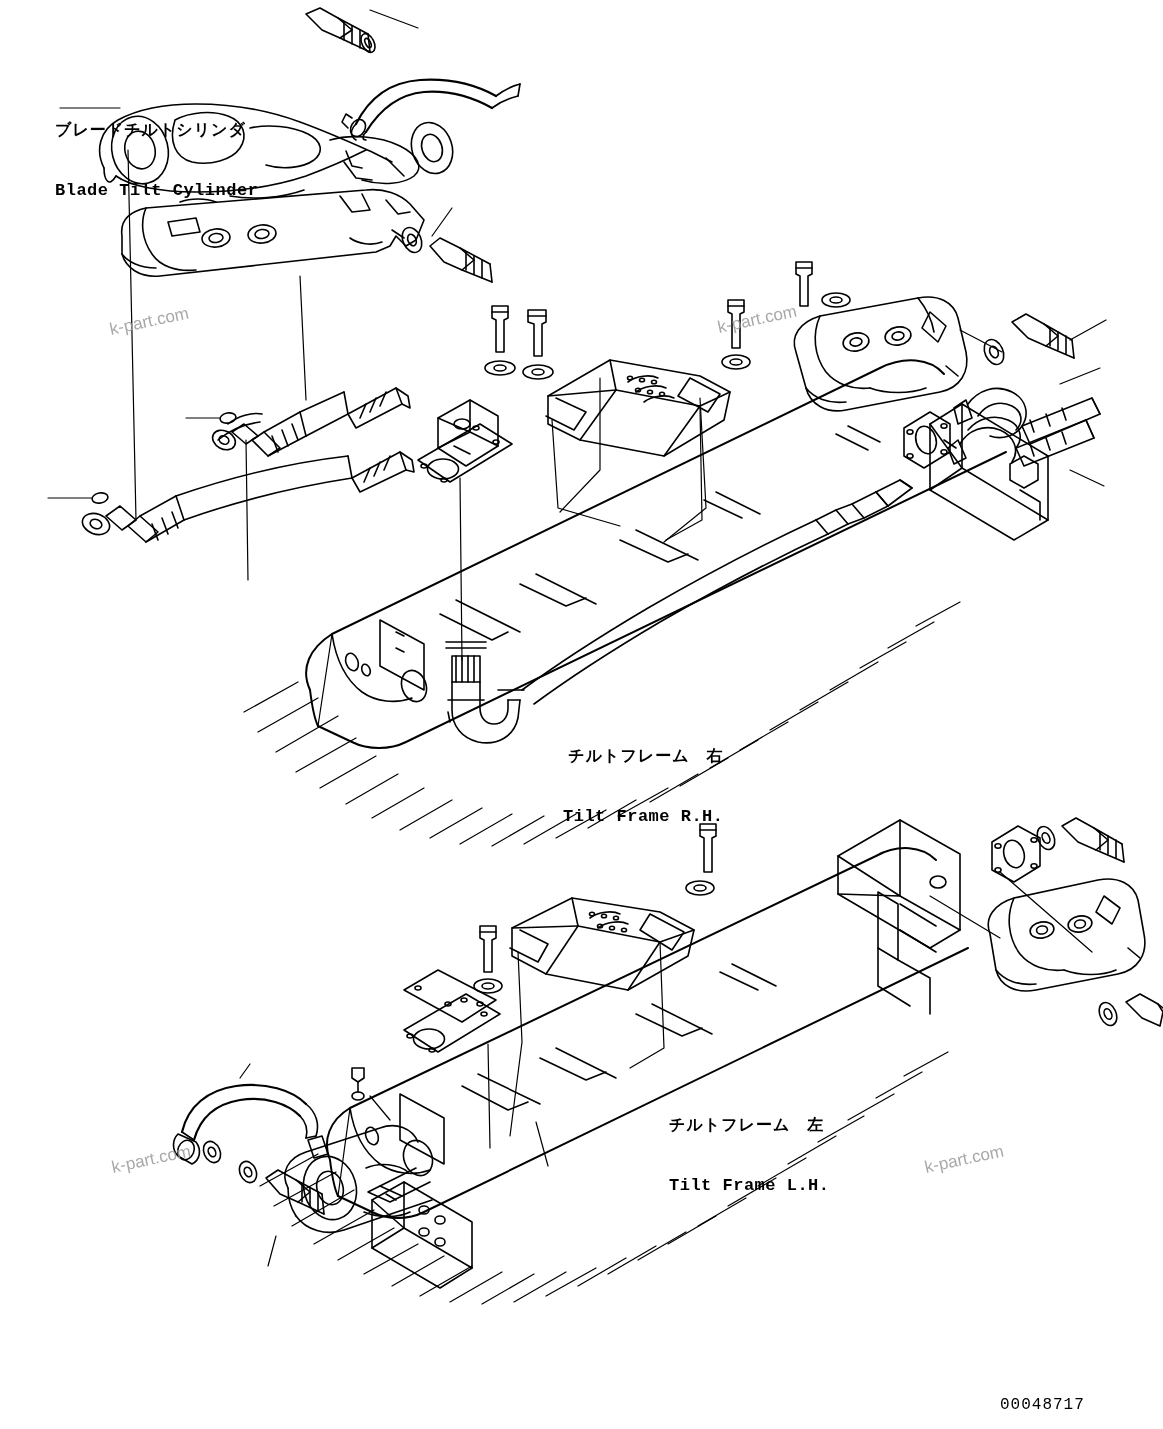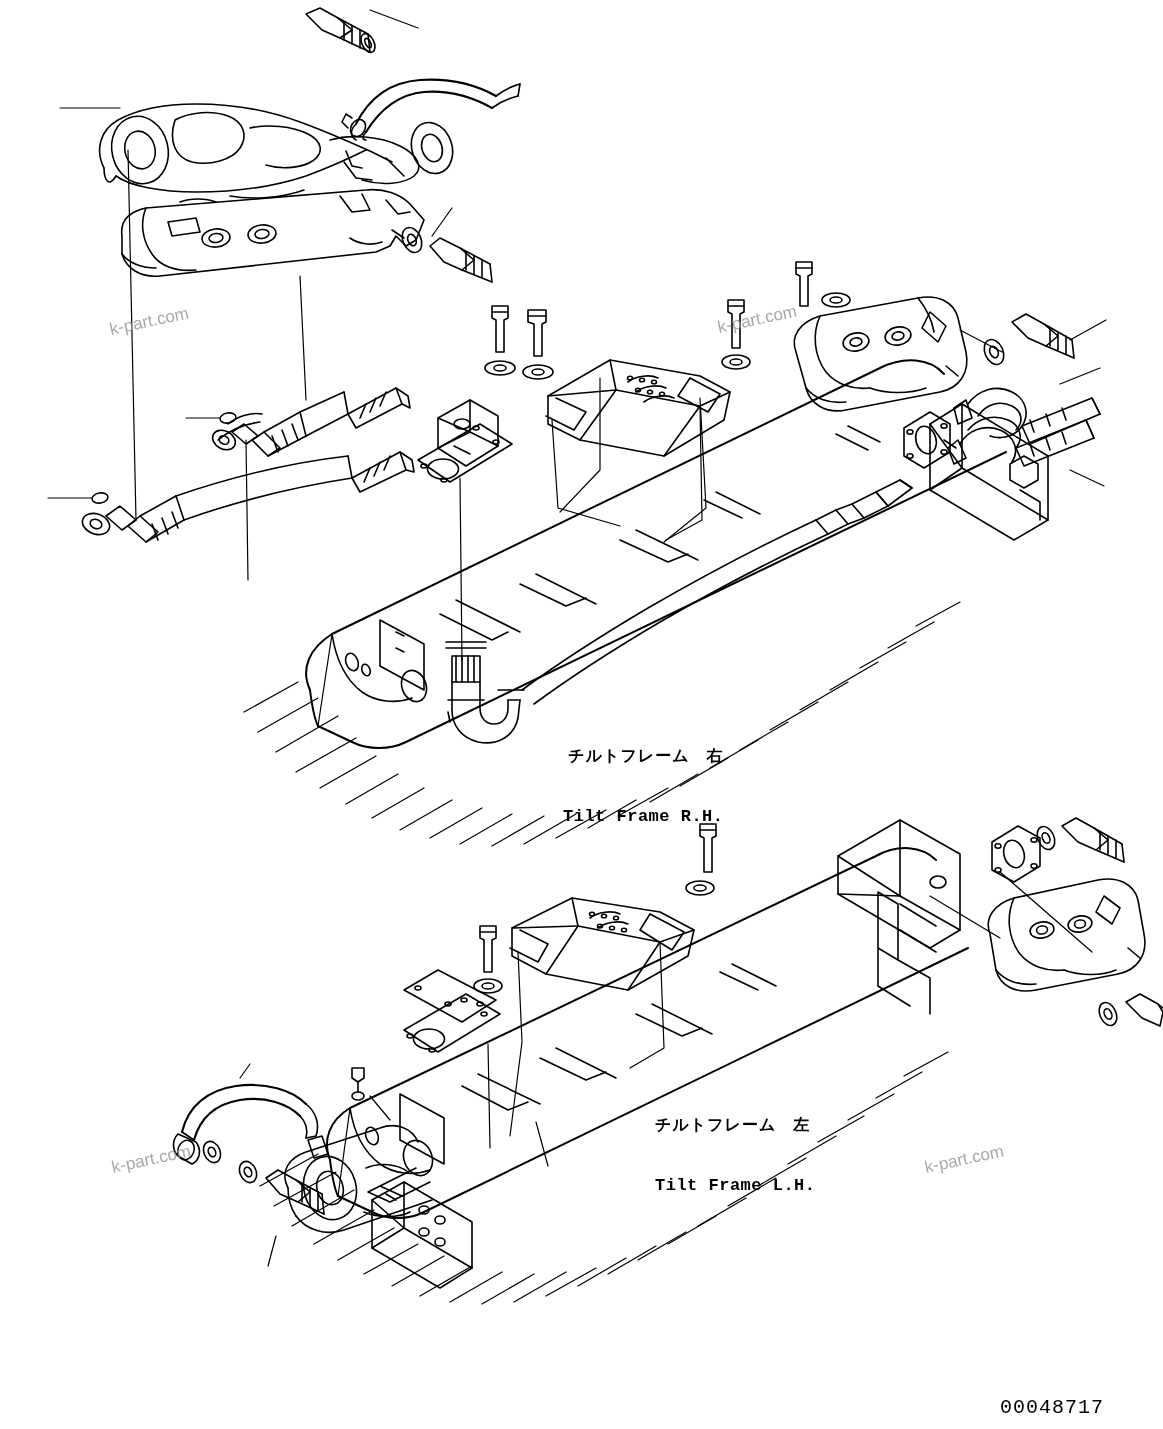--- a/index.html
+++ b/index.html
@@ -52,21 +52,21 @@
     color: #9a9a9a;
     opacity: 0.85;
     transform: rotate(-12deg);
     transform-origin: left center;
     white-space: nowrap;
     user-select: none;
   }
   .code {
     position: absolute;
     font-family: "Liberation Mono", monospace;
-    font-size: 20px;
+    font-size: 16px;
     color: #000;
     letter-spacing: 1px;
   }
 </style>
 </head>
 <body>
 
 <div id="page">
 
   <svg id="svg-diagram" viewBox="0 0 1163 1429" xmlns="http://www.w3.org/2000/svg">
@@ -591,27 +591,31 @@
 
       <g stroke-width="1.2">
         <path d="M536 1122 L548 1166"></path>
         <path d="M370 1096 L390 1120"></path>
         <path d="M930 896 L1000 938"></path>
       </g>
 
     </g>
   </svg>
 
+  <div class="lbl" style="left:55px; top:80px;">
+    <span class="jp">ブレードチルトシリンダ</span>
+    <span class="en">Blade Tilt Cylinder</span>
+  </div>
 
   <div class="lbl" style="left:563px; top:706px;text-align:right;">
     <span class="jp">チルトフレーム　右</span>
     <span class="en">Tilt Frame R.H.</span>
   </div>
 
-  <div class="lbl" style="left:655px; top:1075px;">
+  <div class="lbl" style="left:669px; top:1075px;">
     <span class="jp">チルトフレーム　左</span>
     <span class="en">Tilt Frame L.H.</span>
   </div>
 
   <div class="wm" style="left:110px; top:320px;">k-part.com</div>
   <div class="wm" style="left:718px; top:318px;">k-part.com</div>
   <div class="wm" style="left:112px; top:1158px;">k-part.com</div>
   <div class="wm" style="left:925px; top:1158px;">k-part.com</div>
 
   <div class="code" style="left:1000px; top:1396px;">00048717</div>

